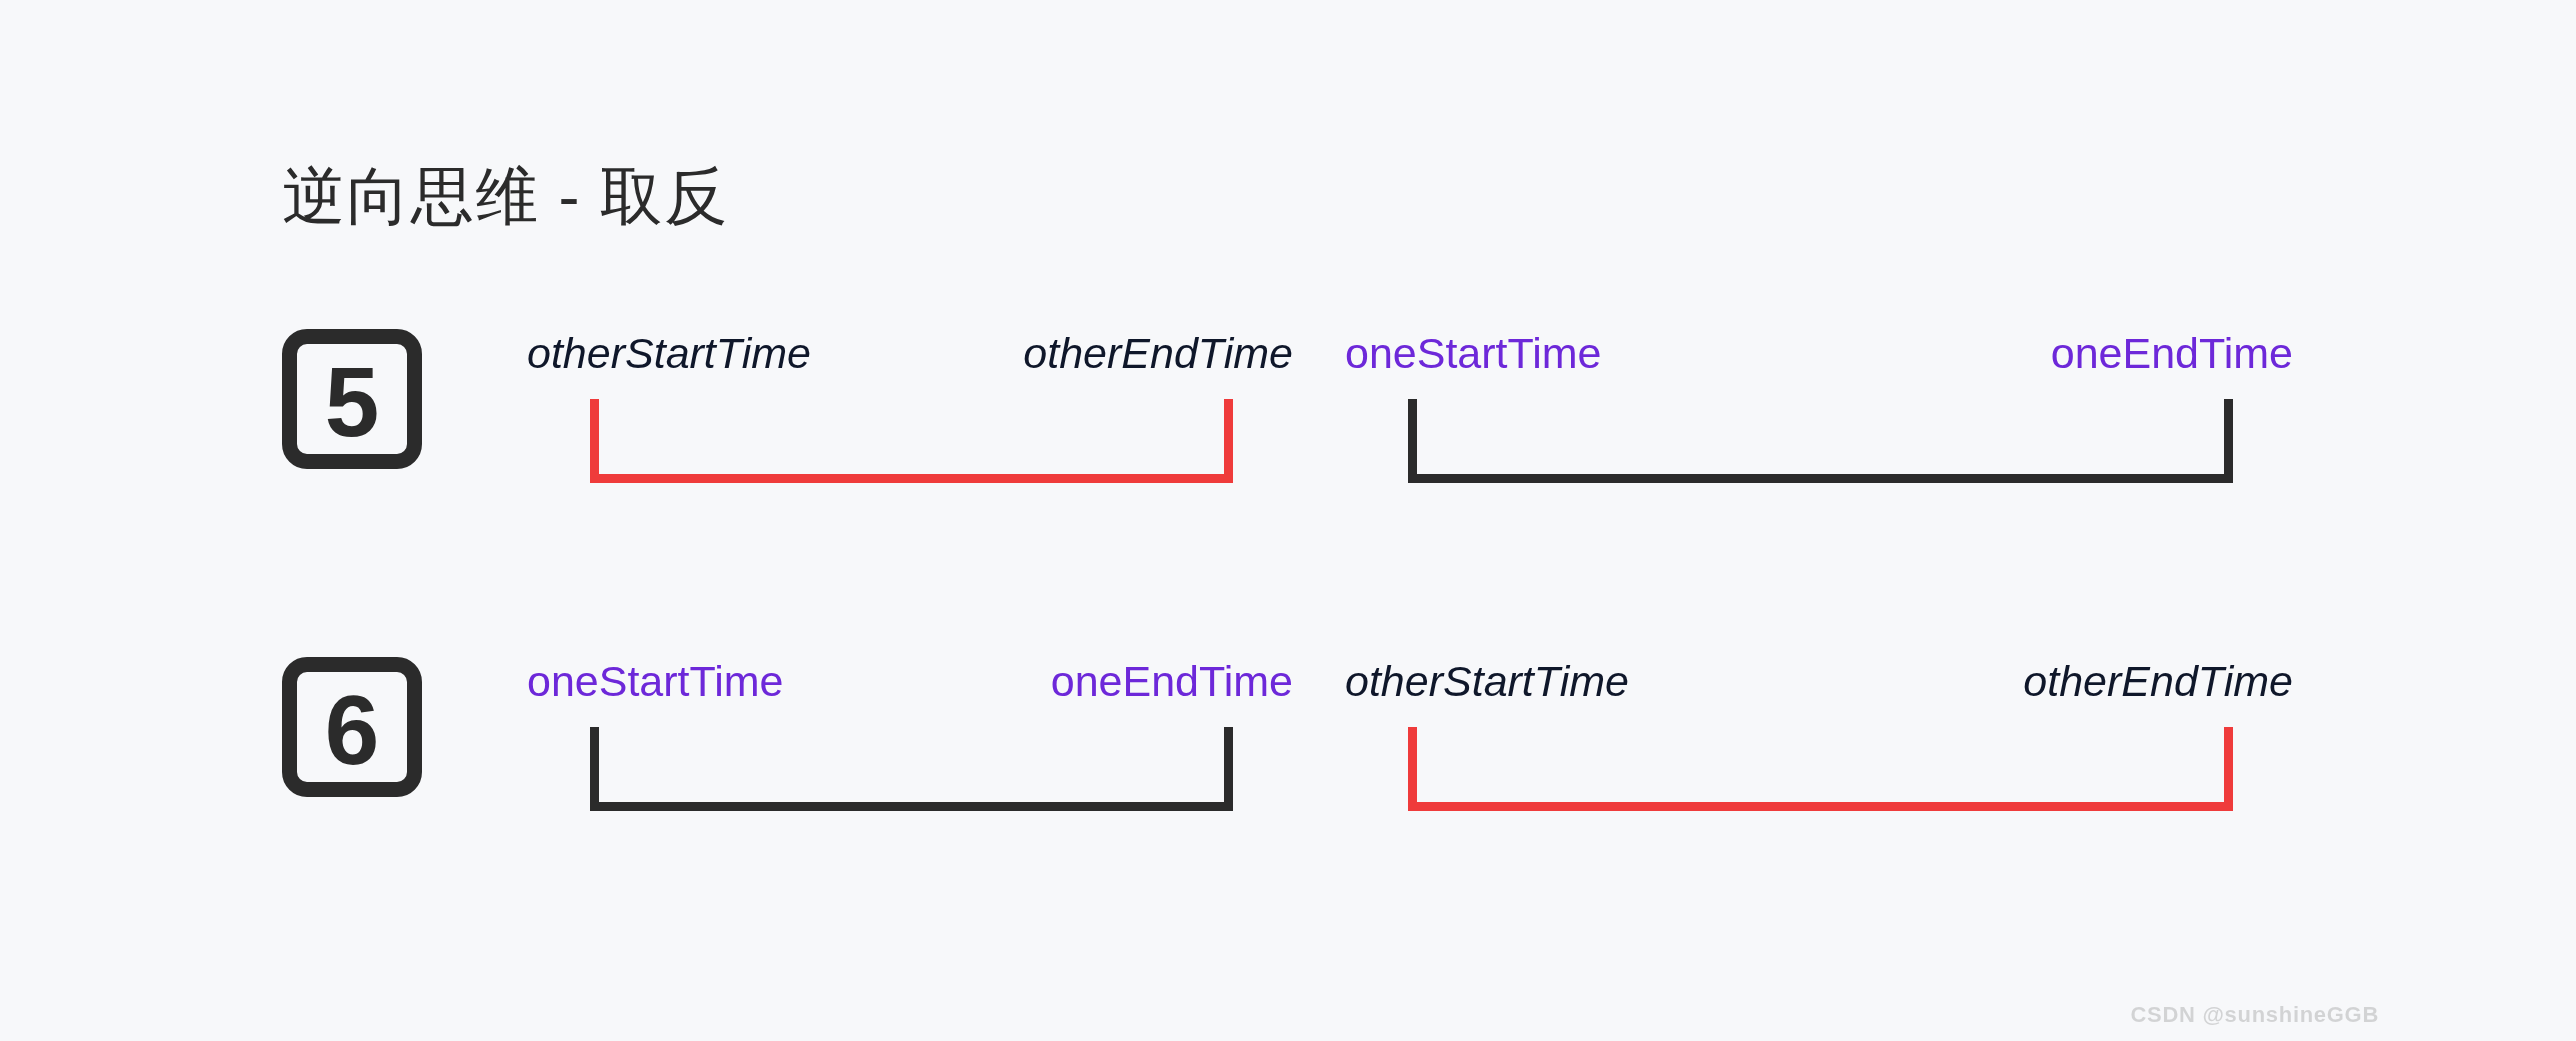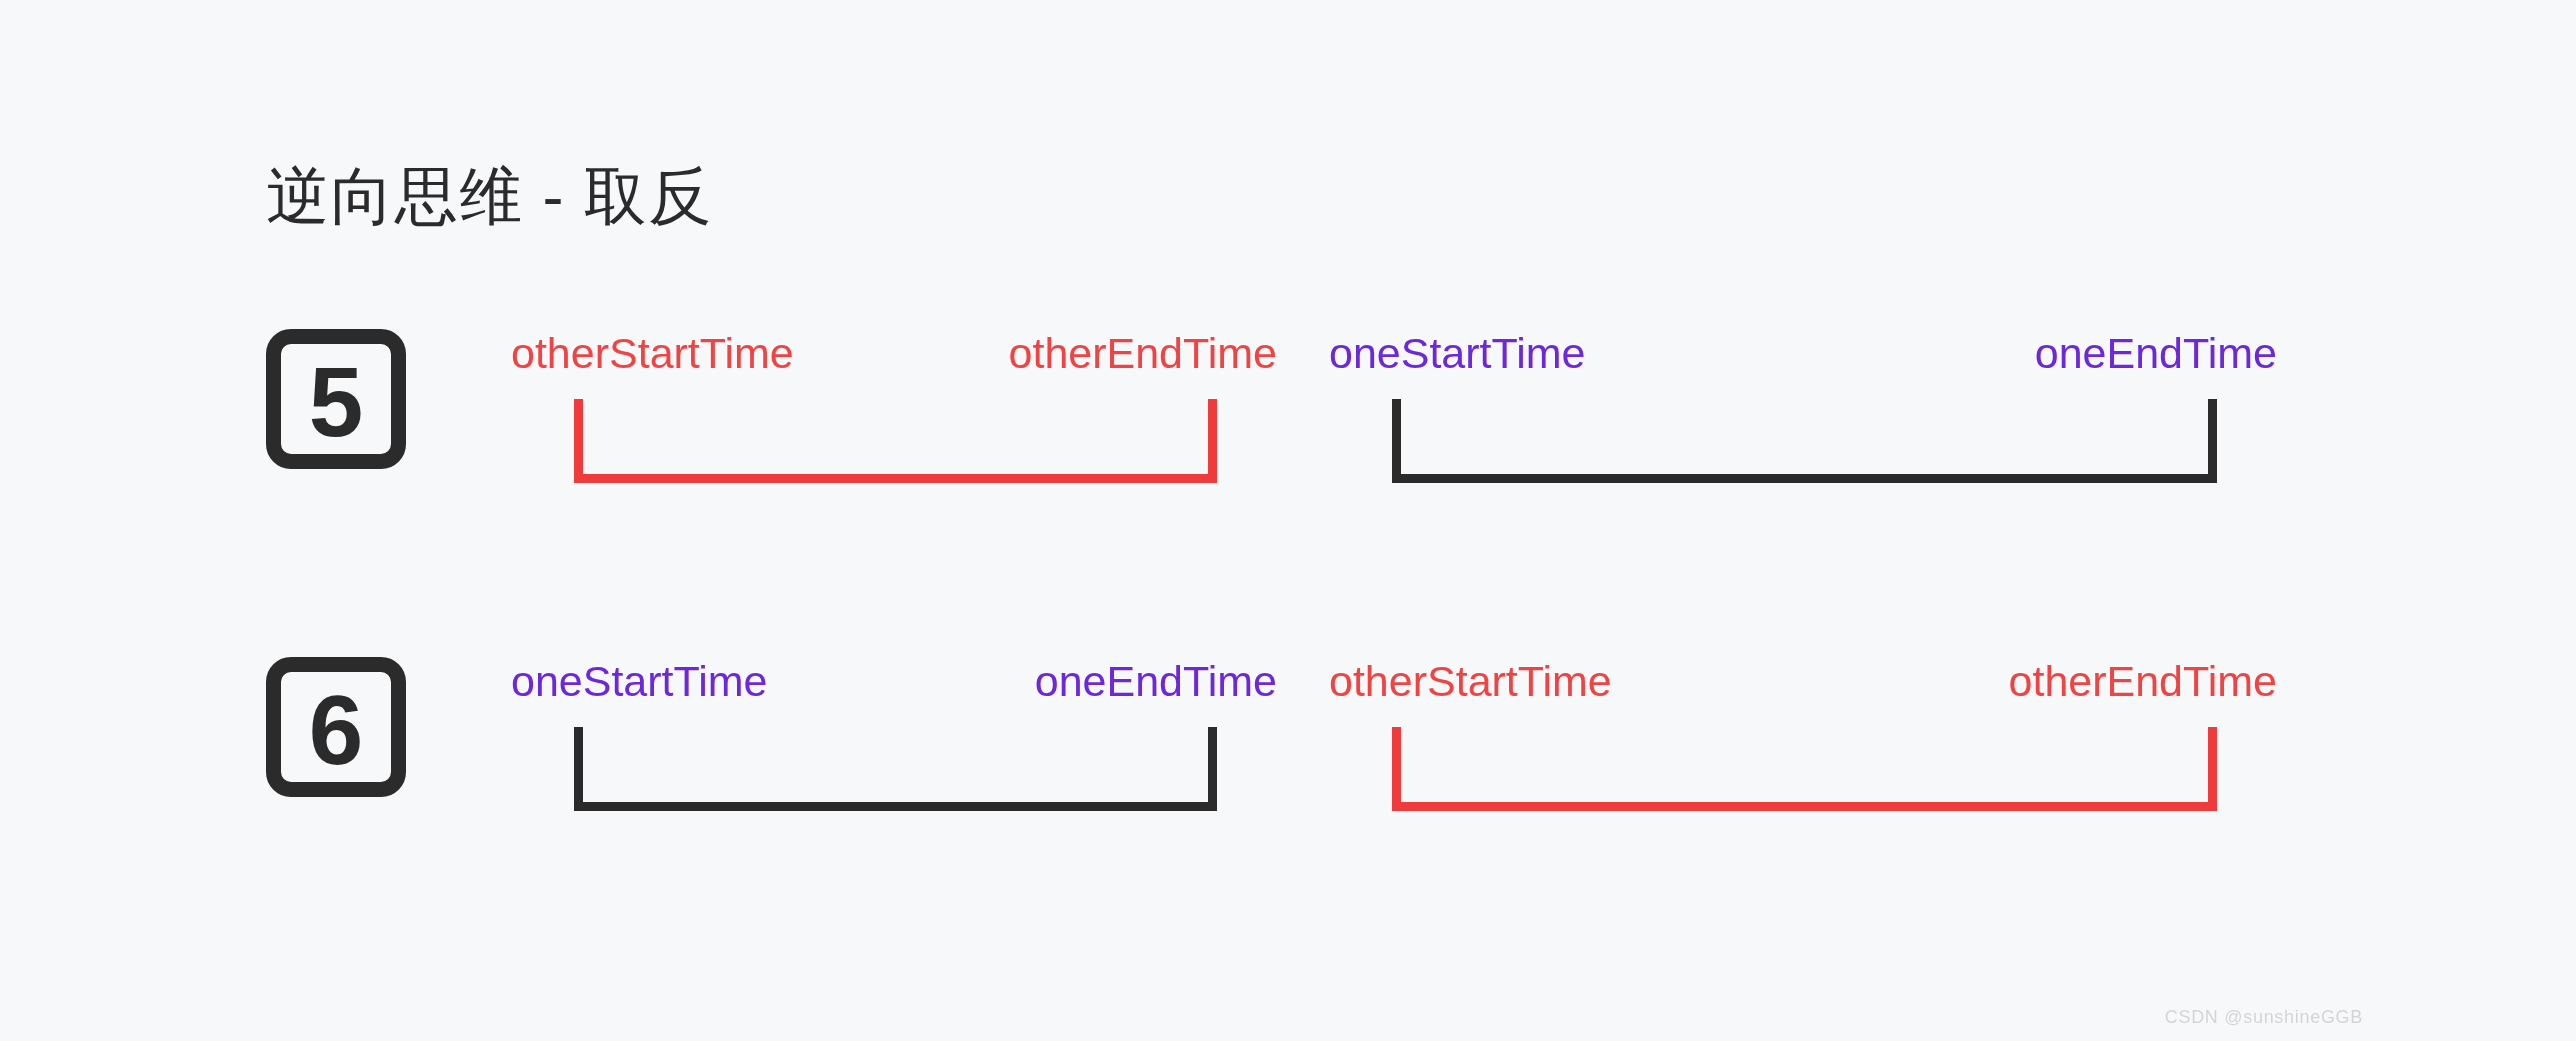--- a/index.html
+++ b/index.html
@@ -8,20 +8,21 @@
     width: 100%;
     height: 100%;
     background: #f7f8fa;
     font-family: "Helvetica Neue", Arial, "PingFang SC", "Microsoft YaHei", sans-serif;
     color: #333333;
   }
   .page {
     position: relative;
     width: 2384px;
     height: 1042px;
+    margin-left: 16px;
   }
   .title {
     position: absolute;
     left: 266px;
     top: 154px;
     font-size: 63px;
     font-weight: 400;
     color: #2b2b2b;
     letter-spacing: 1.4px;
   }
@@ -70,31 +71,32 @@
     position: absolute;
     left: 63px;
     right: 63px;
     top: 70px;
     height: 84px;
     border-left: 9.8px solid;
     border-right: 9.8px solid;
     border-bottom: 9.8px solid;
     box-sizing: border-box;
   }
-  .red .label { color: #ef4444; }
+  .red .label { color: #0f172a; font-style: italic; }
   .red .bracket { border-color: #ef3b3b; }
   .black .label { color: #6d28d9; }
   .black .bracket { border-color: #2b2b2b; }
   .watermark {
     position: absolute;
     right: 21px;
     bottom: 14px;
-    font-size: 18px;
+    font-size: 22px;
     color: rgba(0,0,0,0.15);
     letter-spacing: 0.7px;
+    font-weight: bold;
   }
 </style>
 </head>
 <body>
 
 <div class="page">
 
   <div class="title">逆向思维 - 取反</div>
 
   <div class="row row-5">

